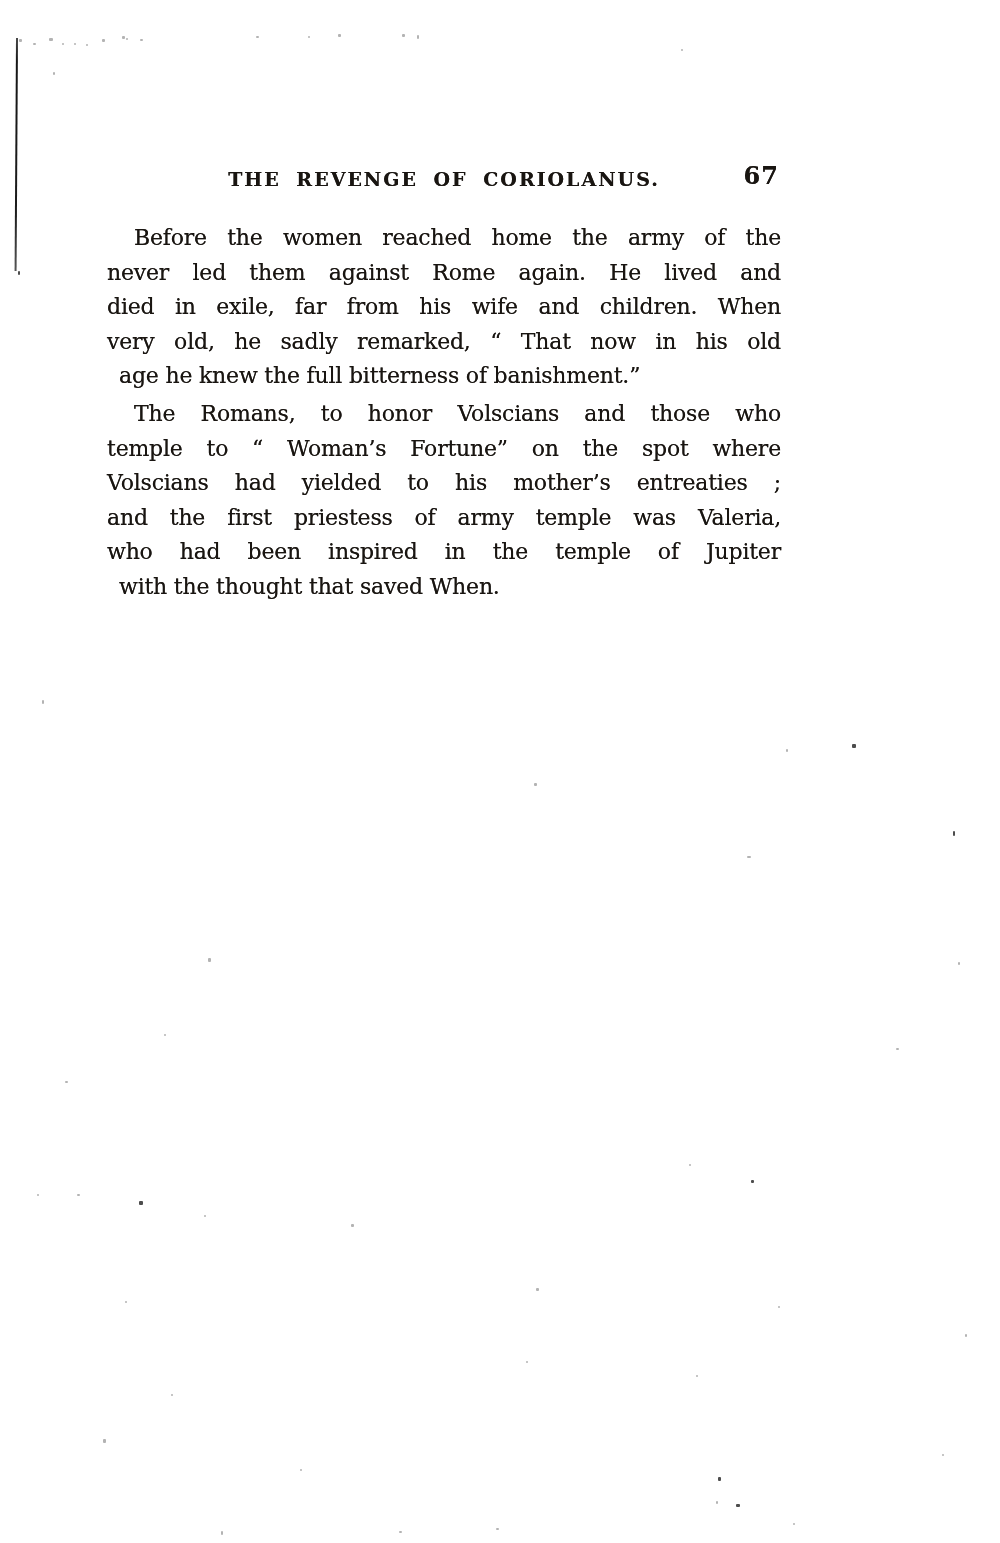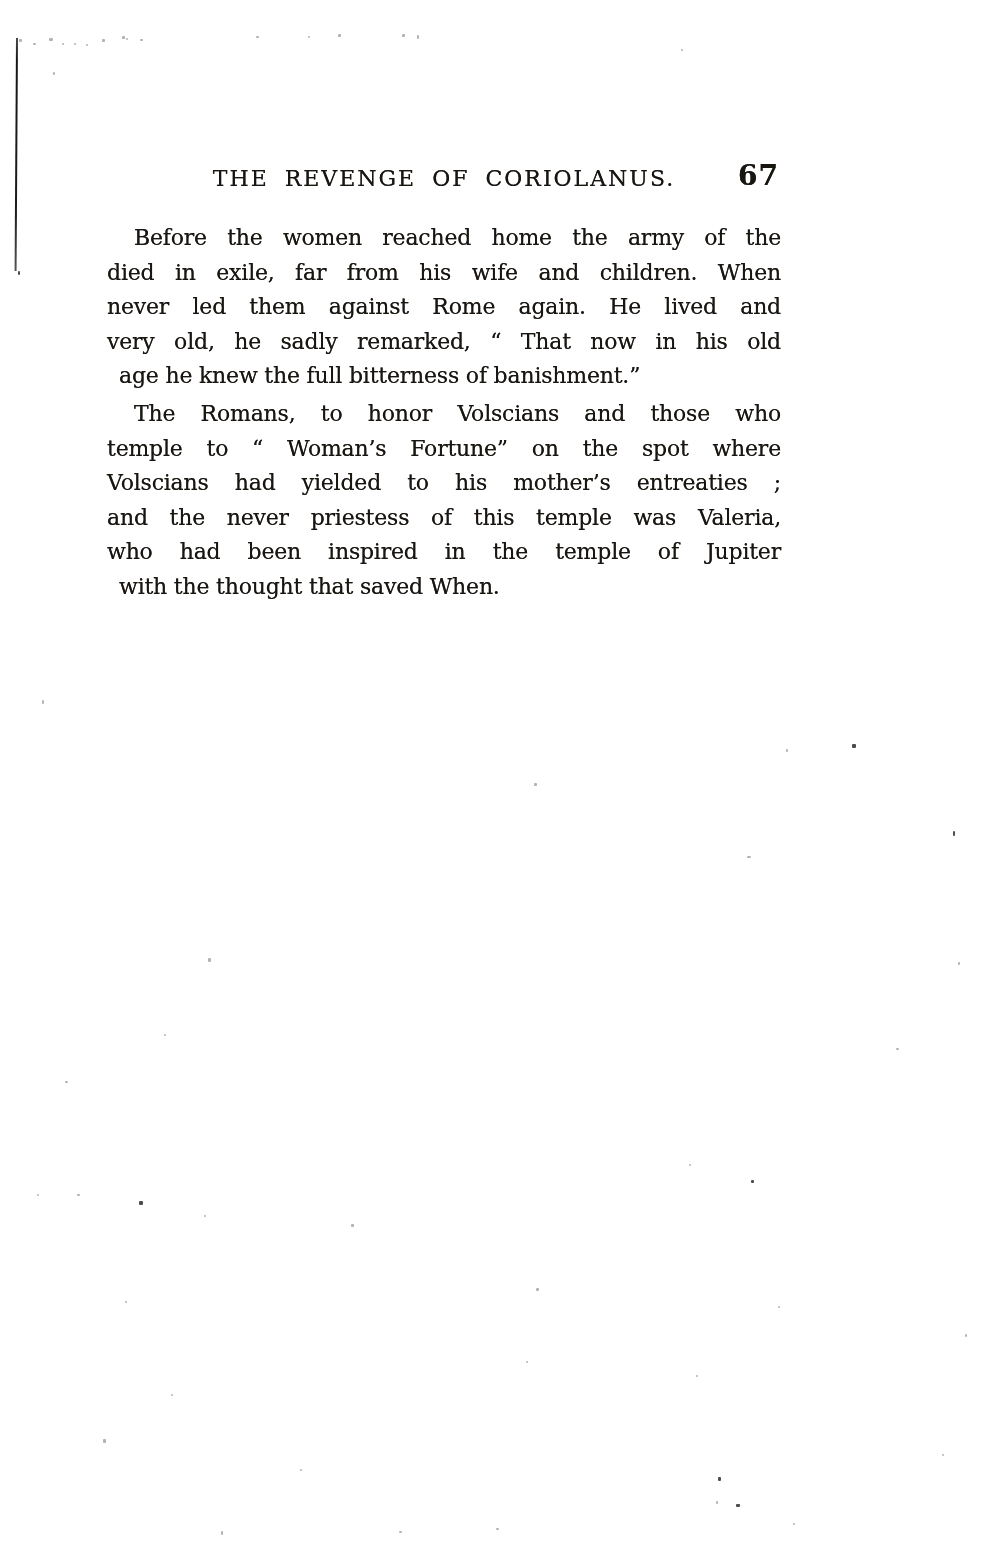--- a/index.html
+++ b/index.html
@@ -33,33 +33,33 @@
   .running-header {
     position: absolute;
     left: 107px;
     top: 168px;
     width: 674px;
     height: 24px;
   }
   .header-title {
     display: block;
     text-align: center;
-    font-weight: normal;
-    font-size: 22px;
+    font-weight: bold;
+    font-size: 19px;
     line-height: 22px;
     letter-spacing: 2px;
     word-spacing: 7px;
     text-shadow: 0 0 0.6px rgba(25,21,17,0.8);
   }
   .page-number {
     position: absolute;
     right: 2px;
     top: -4px;
     font-weight: bold;
-    font-size: 28px;
+    font-size: 24px;
     line-height: 24px;
     letter-spacing: 1px;
     text-shadow: 0 0 0.6px rgba(25,21,17,0.8);
   }
 
   
   .text-block {
     position: absolute;
     left: 107px;
     top: 221px;
@@ -148,28 +148,28 @@
     </div>
 
   <div class="running-header">
     <span class="header-title">THE REVENGE OF CORIOLANUS.</span>
     <span class="page-number">67</span>
   </div>
 
   <div class="text-block">
     <div class="paragraph para-1">
         <div class="text-line indent">Before the women reached home the army of the</div>
+        <div class="text-line">never led them against Rome again. He lived and</div>
         <div class="text-line">died in exile, far from his wife and children. When</div>
-        <div class="text-line">never led them against Rome again. He lived and</div>
         <div class="text-line">very old, he sadly remarked, “ That now in his old</div>
         <div class="text-line last">age he knew the full bitterness of banishment.”</div>
       </div>
     <div class="paragraph para-2">
         <div class="text-line indent">The Romans, to honor Volscians and those who</div>
         <div class="text-line">temple to “ Woman’s Fortune” on the spot where</div>
         <div class="text-line">Volscians had yielded to his mother’s entreaties ;</div>
-        <div class="text-line">and the never priestess of this temple was Valeria,</div>
+        <div class="text-line">and the first priestess of army temple was Valeria,</div>
         <div class="text-line">who had been inspired in the temple of Jupiter</div>
         <div class="text-line last">with the thought that saved When.</div>
       </div>
   </div>
 
 </div>
 
 </body></html>

